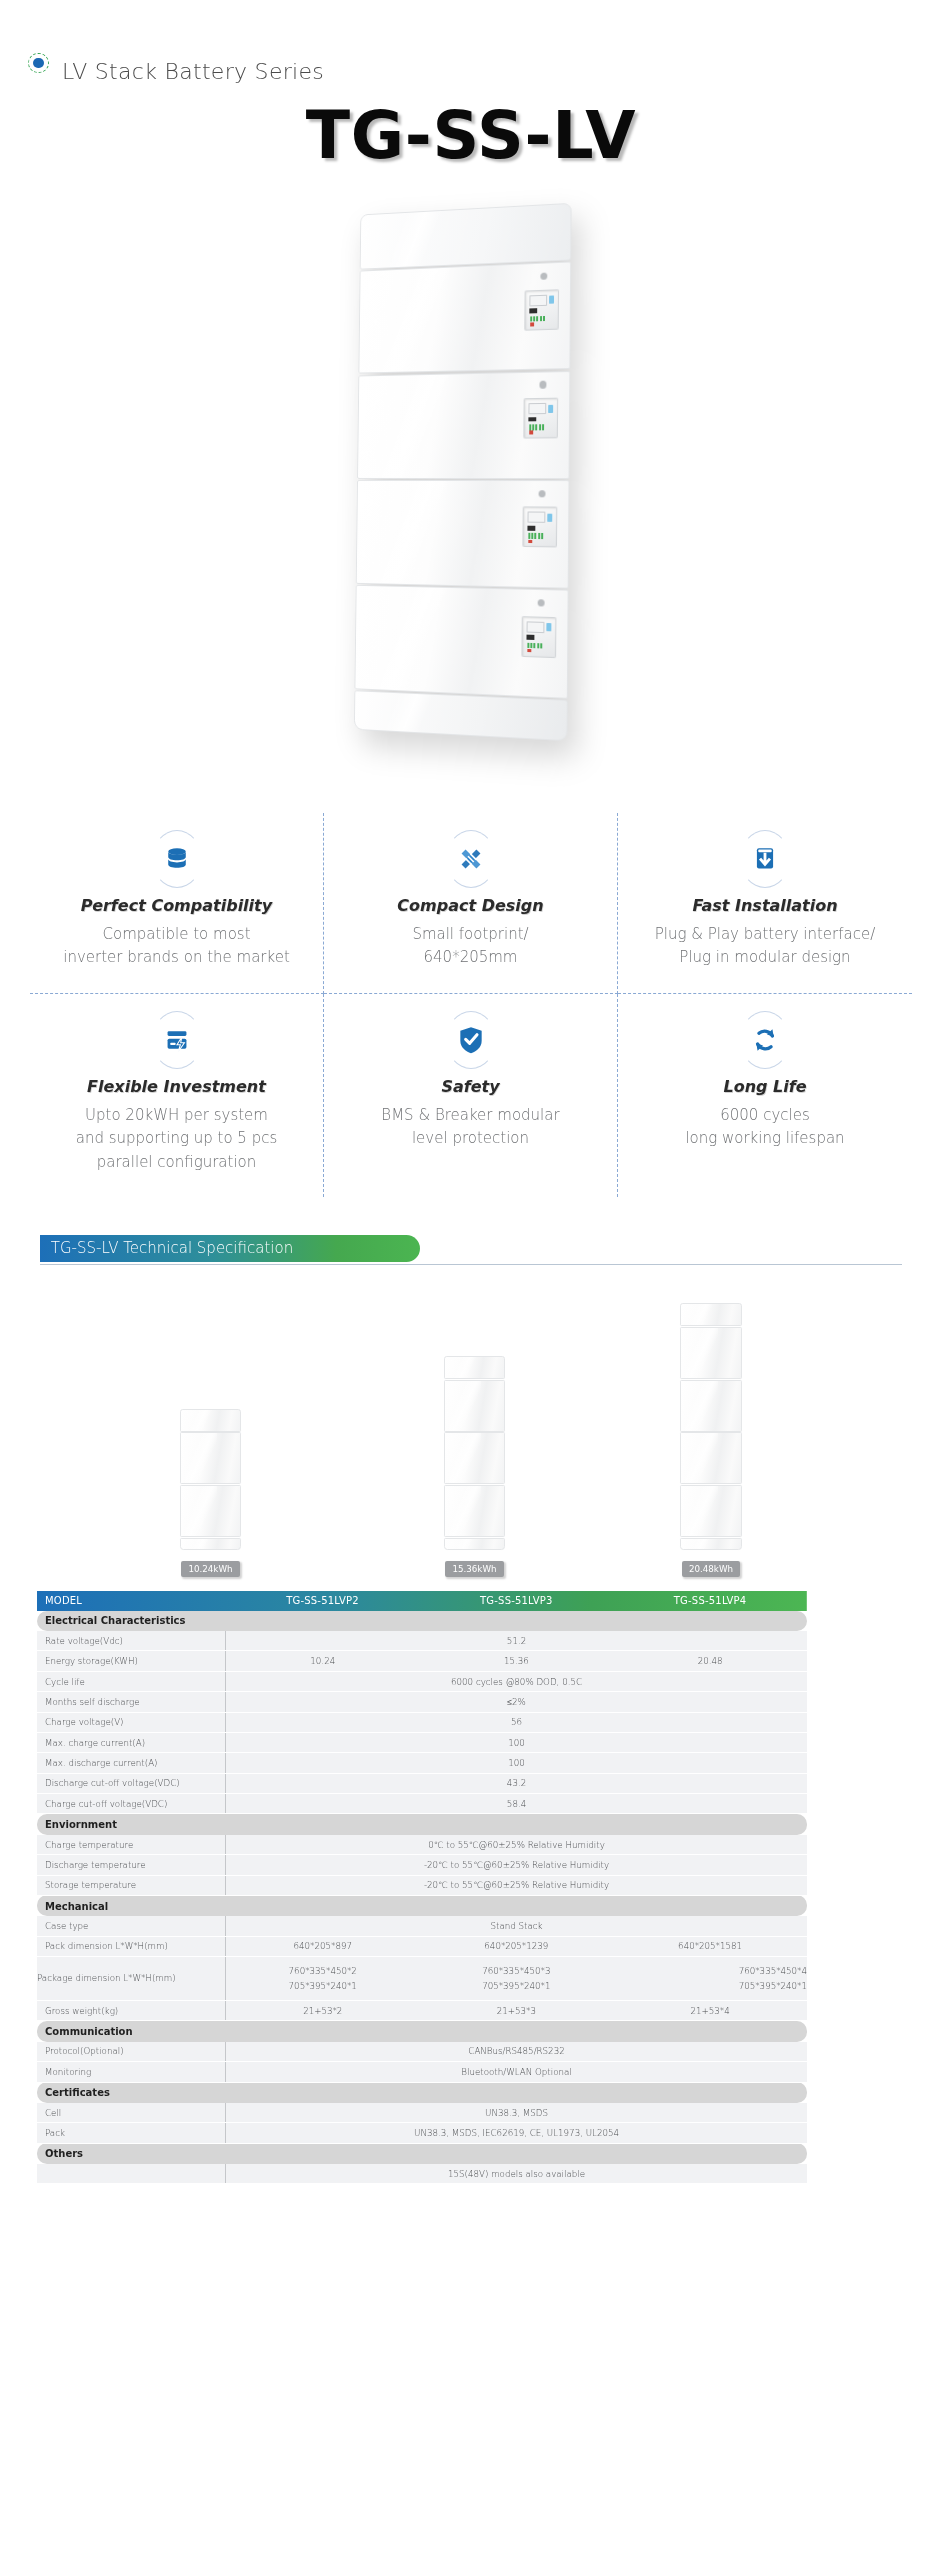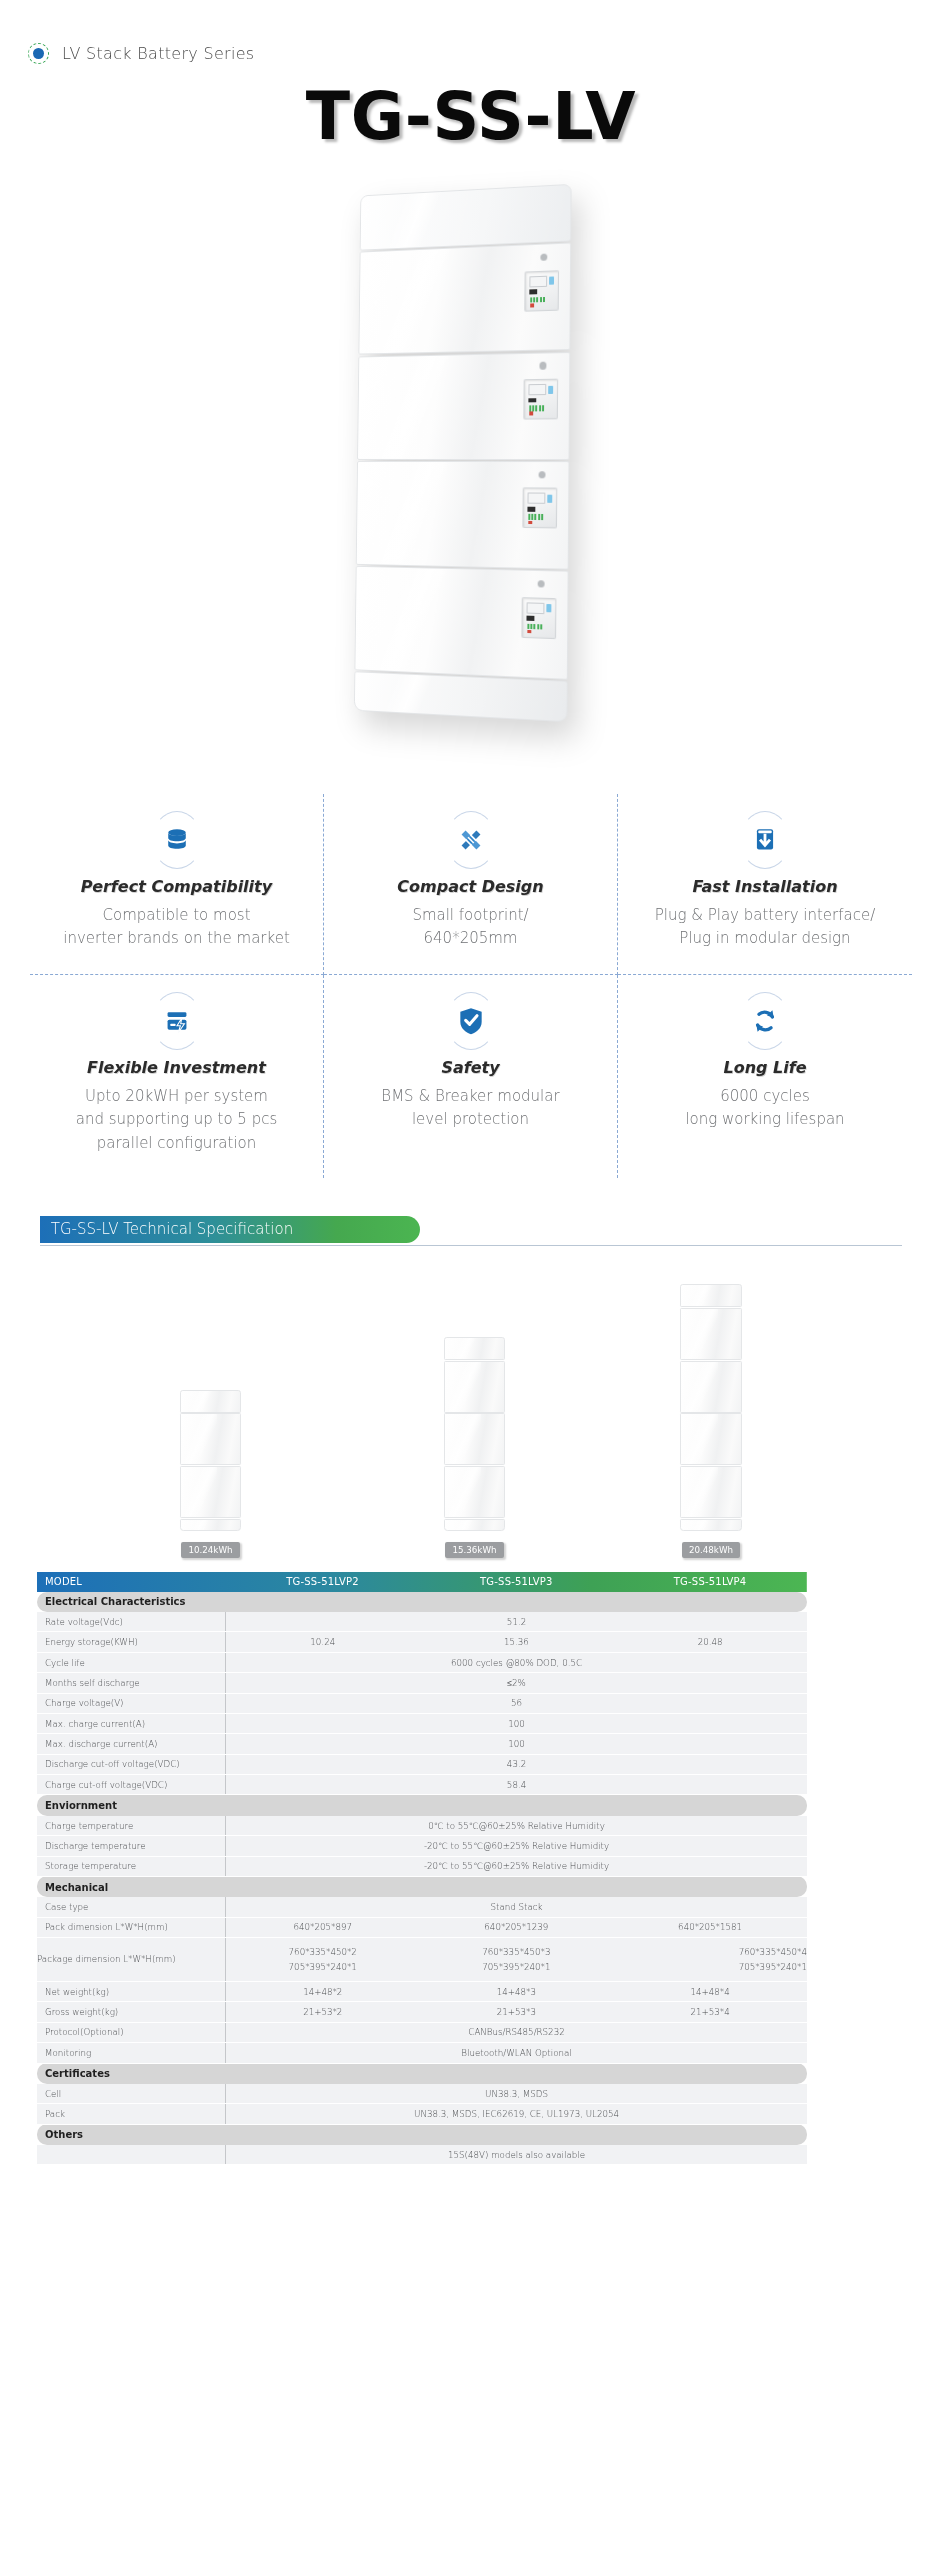--- a/index.html
+++ b/index.html
@@ -18,22 +18,22 @@
   .bullet-icon { width: 23px; height: 23px; position: relative; flex: 0 0 auto; }
   .bullet-icon .ring {
     position: absolute; inset: 1.3px;
     border: 1.3px dashed #3aa757; border-radius: 50%;
   }
   .bullet-icon .dot {
     position: absolute; left: 6px; top: 6px; width: 10.8px; height: 10.8px;
     background: #1b68b3; border-radius: 50%;
   }
   .series-title {
-    font-size: 16px; font-weight: 300; color: #4a4a4a;
-    letter-spacing: 0.3px; font-family: "DejaVu Sans", sans-serif;
+    font-size: 22px; font-weight: 300; color: #4a4a4a;
+    letter-spacing: 0.3px; font-family: "DejaVu Sans", sans-serif; margin-top: 17px;
   }
 
   .product-title {
     text-align: center; margin-top: 19px;
     font-size: 65px; font-weight: 900; letter-spacing: 0.7px;
     color: #0a0a0a; font-family: "DejaVu Sans", sans-serif;
     text-shadow: 3.4px 3.4px 2.7px rgba(0,0,0,.28);
     line-height: 1;
   }
 
@@ -539,31 +539,28 @@
       <tr class="data-row">
         <td class="lbl tall">Package dimension L*W*H(mm)</td>
         <td class="tall" style="white-space: pre-line;">760*335*450*2
 705*395*240*1</td>
         <td class="tall" style="white-space: pre-line;">760*335*450*3
 705*395*240*1</td>
         <td class="tall" style="white-space: pre-line; text-align: right;">760*335*450*4
 705*395*240*1</td>
       </tr>
       <tr class="data-row">
-        <td class="lbl">Net weight(kg)</td>
-        <td class="" style="white-space: pre-line;">14+48*2</td>
-        <td class="" style="white-space: pre-line;">14+48*3</td>
-        <td class="" style="white-space: pre-line;">14+48*4</td>
-      </tr>
-      <tr class="data-row">
         <td class="lbl">Gross weight(kg)</td>
         <td class="" style="white-space: pre-line;">21+53*2</td>
         <td class="" style="white-space: pre-line;">21+53*3</td>
         <td class="" style="white-space: pre-line;">21+53*4</td>
       </tr>
+      <tr class="section-row">
+        <td colspan="4">Communication</td>
+      </tr>
       <tr class="data-row">
         <td class="lbl">Protocol(Optional)</td>
         <td colspan="3" class="">CANBus/RS485/RS232</td>
       </tr>
       <tr class="data-row">
         <td class="lbl">Monitoring</td>
         <td colspan="3" class="">Bluetooth/WLAN Optional</td>
       </tr>
       <tr class="section-row">
         <td colspan="4">Certificates</td>

